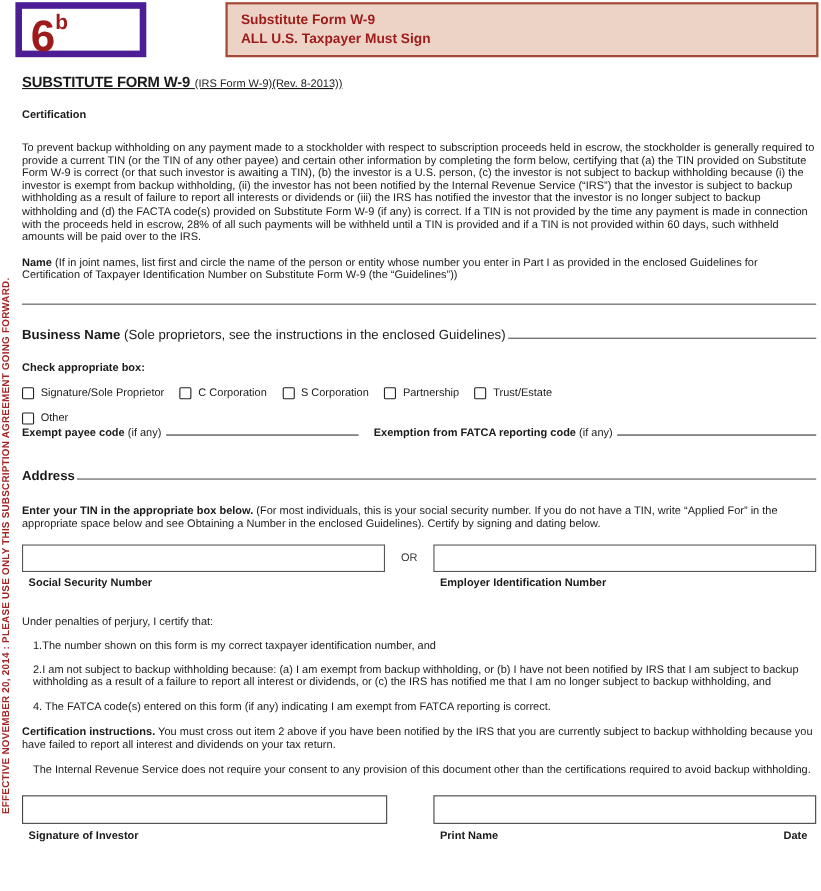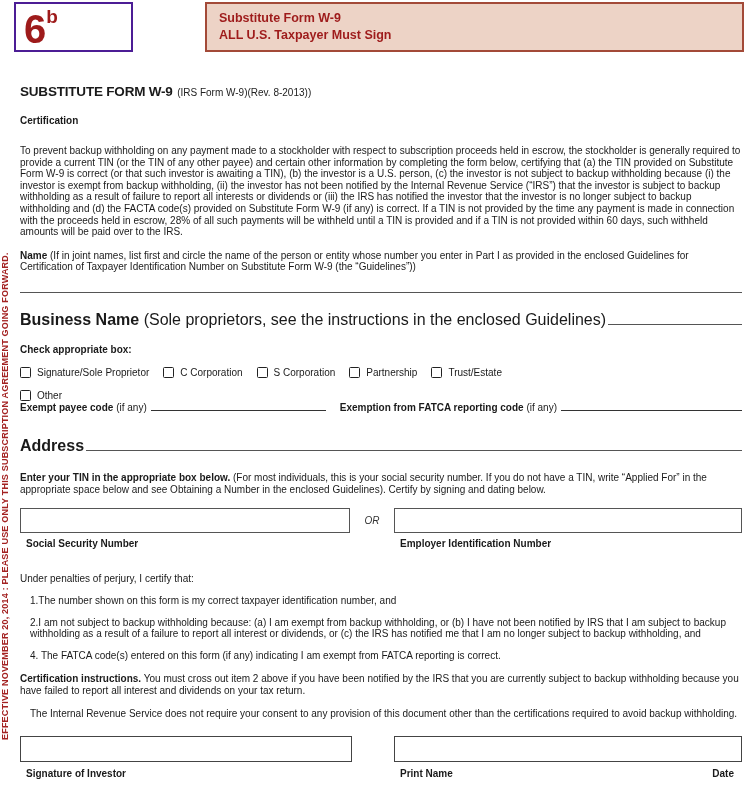--- a/index.html
+++ b/index.html
@@ -25,21 +25,21 @@
     color: #a32222;
     white-space: nowrap;
   }
 
   
   .header { position: absolute; top: 2px; left: 14px; right: 2px; height: 50px; }
   .header-num-box {
     position: absolute; left: 0; top: 0;
     width: 119px; height: 50px;
     background: #ffffff;
-    border: 2px solid #4c1d95;
+    border: 6px solid #4c1d95;
     padding: 2px 0 0 8px;
   }
   .header-num-box .num {
     font-size: 40px; font-weight: bold; color: #9e1b1b;
     line-height: 44px;
   }
   .header-num-box .sup {
     font-size: 19px; font-weight: bold; color: #9e1b1b;
     vertical-align: 20px;
   }
@@ -50,39 +50,39 @@
     padding: 6px 0 0 12px;
   }
   .header-banner div {
     font-size: 12.5px; font-weight: bold; color: #9e1b1b;
     line-height: 17px;
   }
 
   
   .content { position: absolute; top: 52px; left: 0; width: 746px; padding: 0 4px 0 20px; }
 
-  .form-title { margin-top: 30px; }
+  .form-title { margin-top: 14px; text-decoration: underline; }
   .form-title .big { font-size: 13.5px; font-weight: bold; letter-spacing: -0.2px; }
   .form-title .suffix { font-size: 10px; color: #222; }
 
   .body-text { font-size: 10px; line-height: 11.6px; color: #1a1a1a; }
   b { font-weight: bold; }
 
   .cert-heading { margin-top: 15px; font-size: 10px; font-weight: bold; }
   .cert-body { margin-top: 19px; }
 
   .name-para { margin-top: 12px; }
 
   .rule-line {
     margin-top: 19px;
     border-bottom: 1px solid #555;
     height: 1px; width: 100%;
   }
 
-  .label-line { display: flex; align-items: baseline; font-size: 16px; line-height: 11.6px; }
+  .label-line { display: flex; align-items: baseline; font-size: 12px; line-height: 11.6px; }
   .label-line .fill-line { flex: 1 1 auto; border-bottom: 1px solid #555; height: 10px; margin-left: 2px; }
   .business-line { margin-top: 21px; }
 
   .check-heading { margin-top: 18px; font-size: 10px; font-weight: bold; }
 
   .check-row { display: flex; align-items: center; margin-top: 12px; gap: 14px; }
   .check-item { display: flex; align-items: center; font-size: 10px; }
   .checkbox {
     width: 11px; height: 11px;
     border: 1.2px solid #222; border-radius: 1.5px;
@@ -97,21 +97,21 @@
   .exempt-row .u2 { flex: 1 1 auto; border-bottom: 1px solid #333; height: 10px; margin-left: 4px; }
 
   .address-row { margin-top: 27px; }
 
   .tin-para { margin-top: 21px; }
 
   .tin-row { margin-top: 13px; display: flex; align-items: center; }
   .tin-box { height: 25px; border: 1.2px solid #555; background: #fff; }
   .tin-box.ssn { width: 330px; }
   .tin-box.ein { flex: 1 1 auto; }
-  .or-label { width: 44px; text-align: center; font-size: 10px; color: #333; flex: 0 0 auto; font-style: italic; }
+  .or-label { width: 44px; text-align: center; font-size: 10px; color: #333; flex: 0 0 auto; }
   .tin-labels { display: flex; margin-top: 5px; font-size: 10px; font-weight: bold; }
   .tin-labels .ssn-l { width: 374px; padding-left: 6px; }
   .tin-labels .ein-l { padding-left: 6px; }
 
   .penalties-intro { margin-top: 24px; }
   .penalty-item { margin-top: 10px; margin-left: 10px; }
 
   .cert-instr { margin-top: 12px; }
   .consent { margin-top: 12px; margin-left: 10px; }
 

